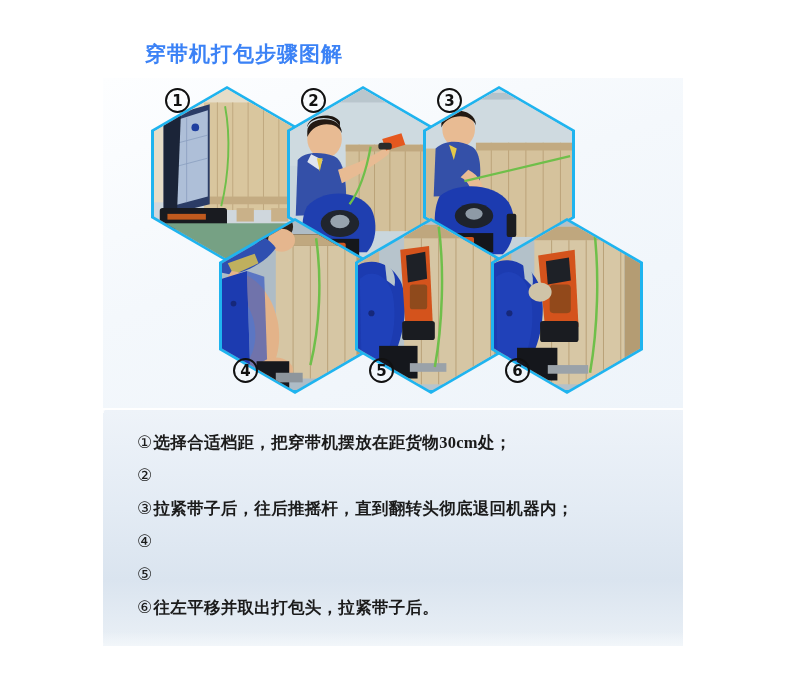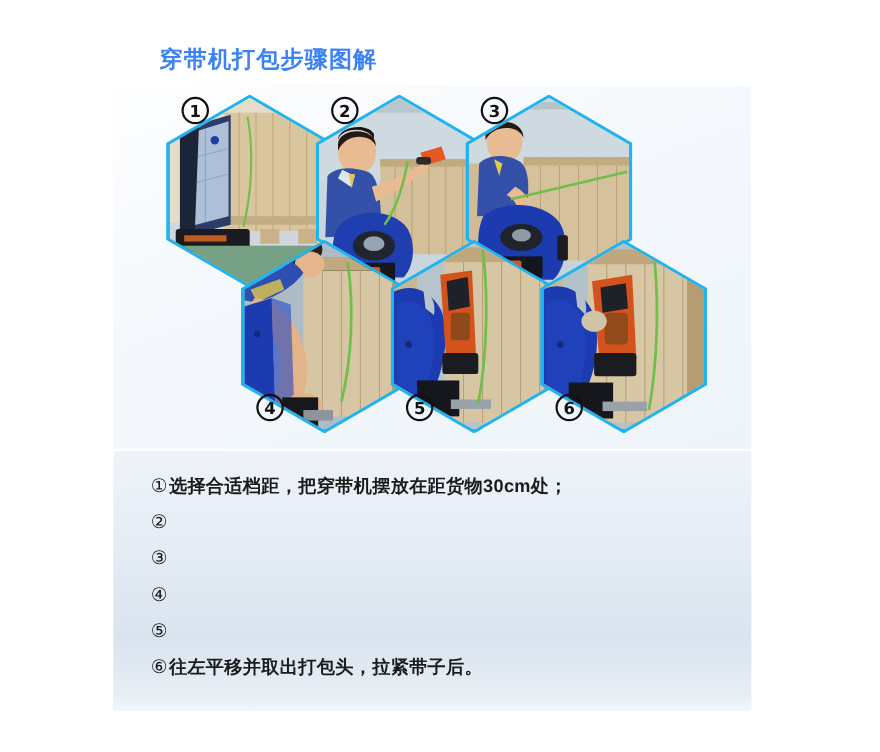--- a/index.html
+++ b/index.html
@@ -150,21 +150,21 @@
     white-space: nowrap;
     letter-spacing: 0.3px;
   }
   .step-num {
     font-family: "DejaVu Sans", sans-serif;
     font-weight: normal;
     font-size: 17px;
     margin-right: 1px;
   }
   .step-text {
-    font-family: Liberation Sans, sans-serif;
+    font-family: Liberation Serif, serif;
   }
 </style>
 </head>
 <body>
 
 <div class="page-title">穿带机打包步骤图解</div>
 
 <div class="collage">
   <div class="hex-grid">
 
@@ -414,20 +414,21 @@
   <ul class="steps-list">
     <li class="step-item">
       <span class="step-num">①</span>
       <span class="step-text">选择合适档距，把穿带机摆放在距货物30cm处；</span>
     </li>
     <li class="step-item">
       <span class="step-num">②</span>
     </li>
     <li class="step-item">
       <span class="step-num">③</span>
+      <span class="step-text">拉紧带子后，往后推摇杆，直到翻转头彻底退回机器内；</span>
     </li>
     <li class="step-item">
       <span class="step-num">④</span>
     </li>
     <li class="step-item">
       <span class="step-num">⑤</span>
     </li>
     <li class="step-item">
       <span class="step-num">⑥</span>
       <span class="step-text">往左平移并取出打包头，拉紧带子后。</span>

